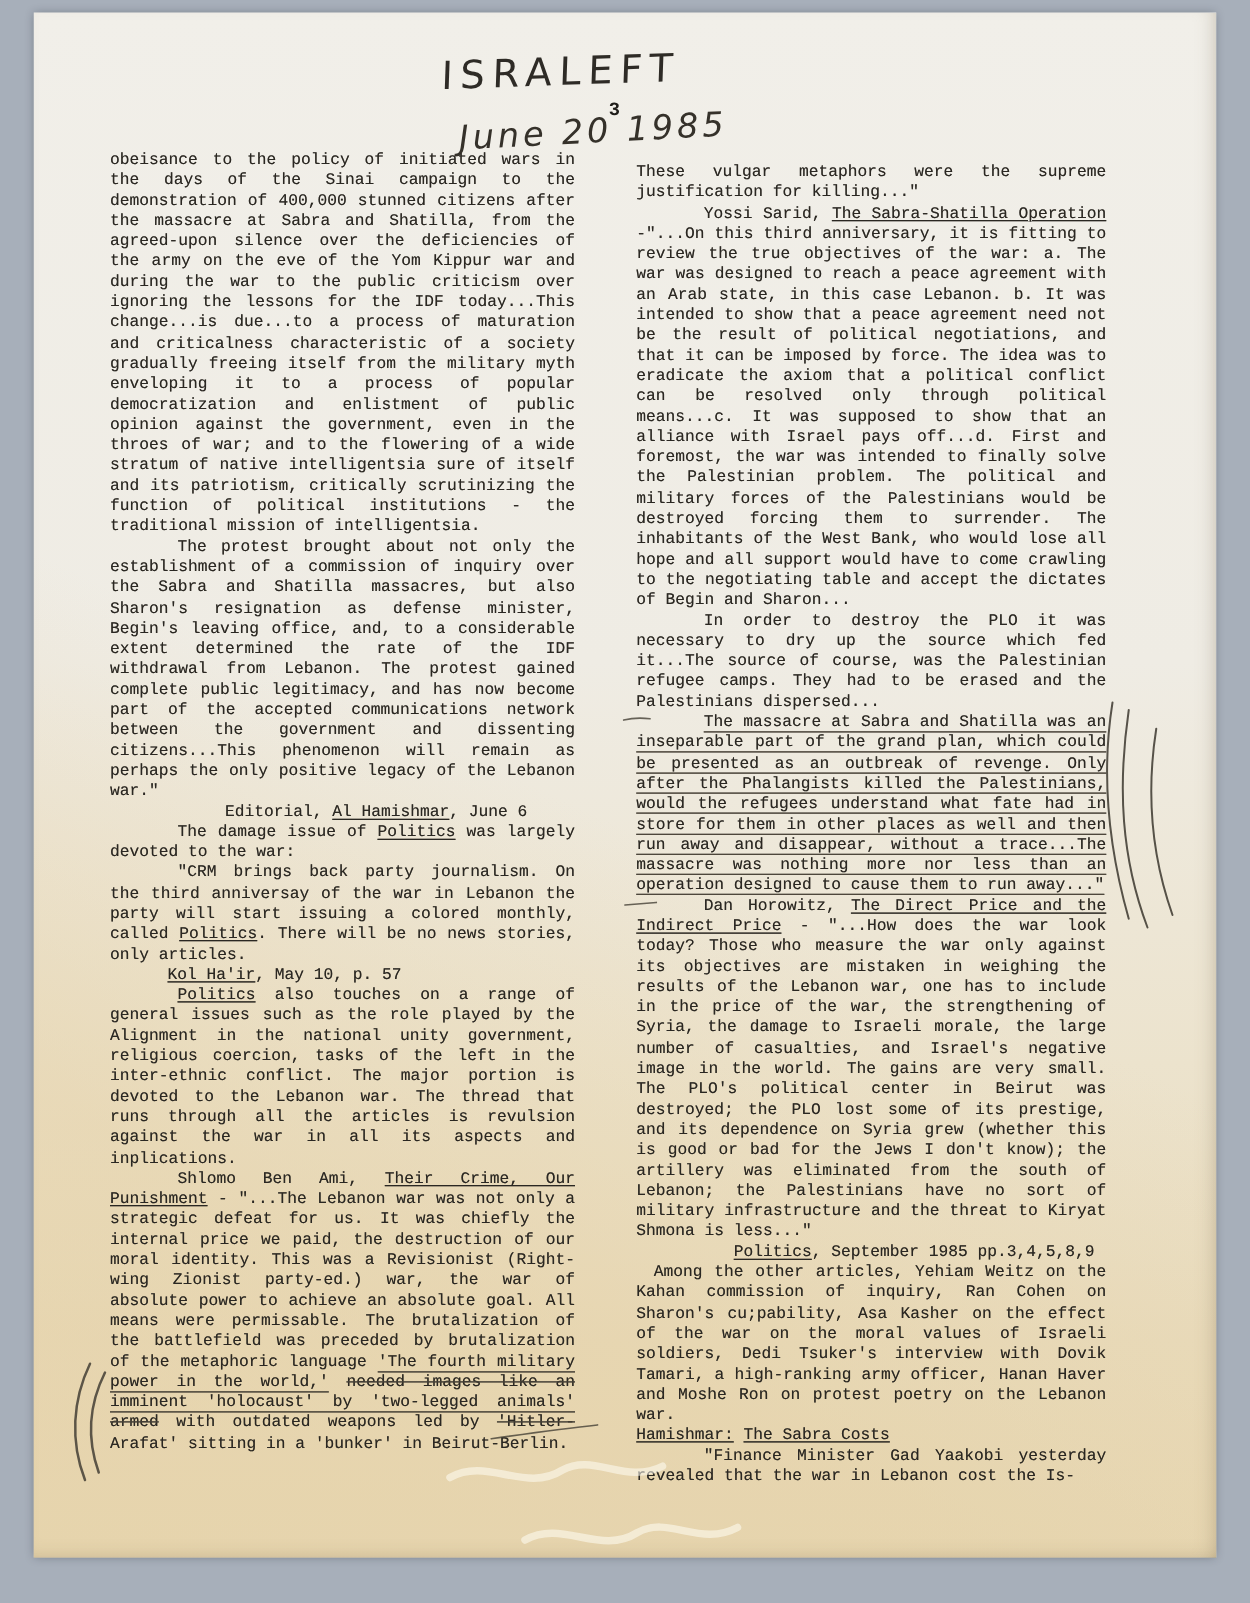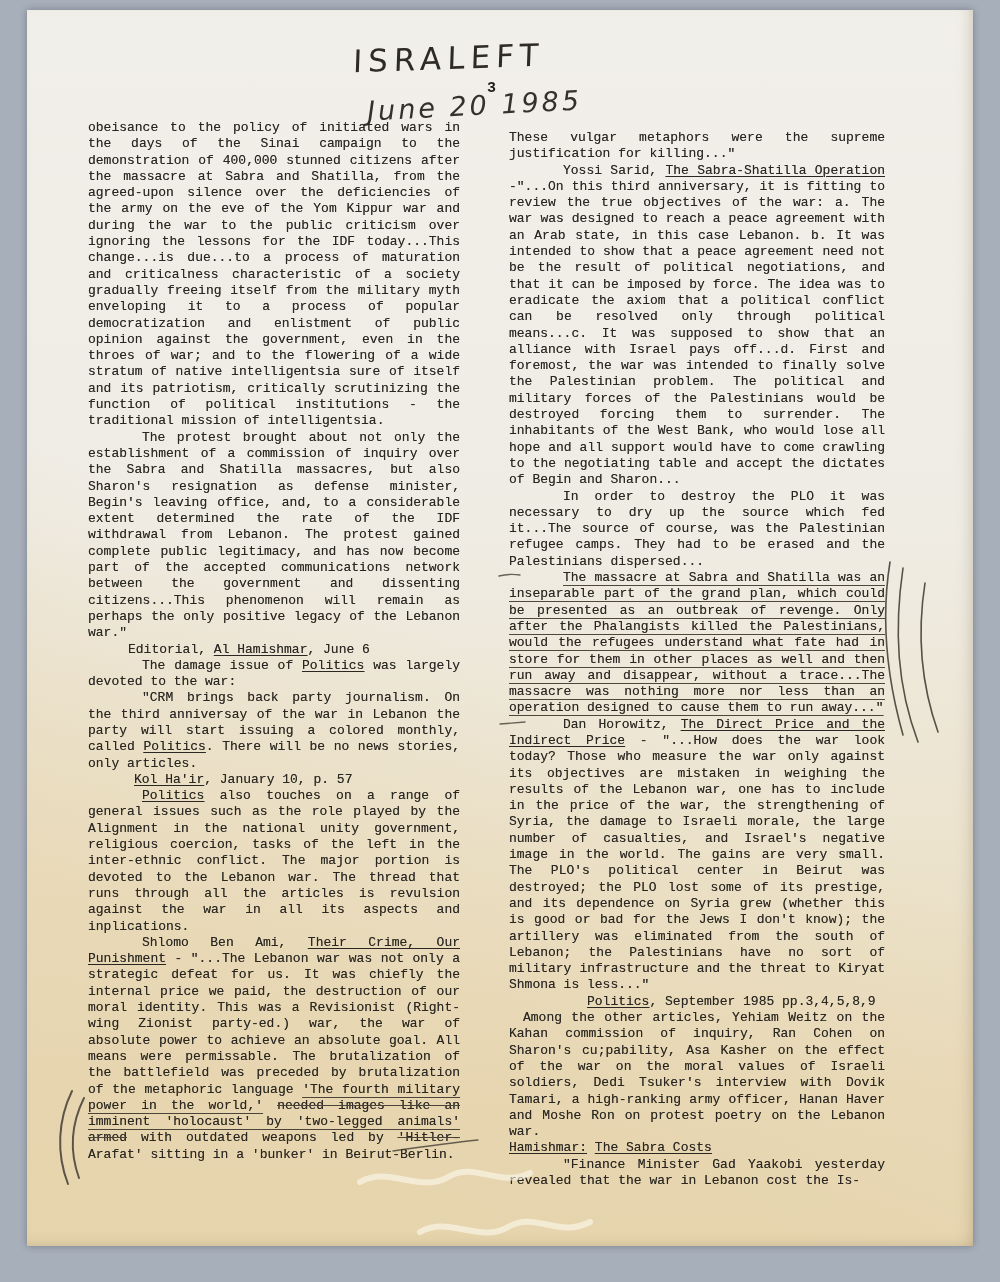--- a/index.html
+++ b/index.html
@@ -42,21 +42,21 @@
     position:absolute;top:110px;
     font-size:13px;line-height:16.3px;color:#2a2722;
     text-align:justify;
     text-shadow:0 0 .4px rgba(42,38,30,.55);
   }
   #col-left{left:61px;width:372px;}
   #col-right{left:482px;width:376px;margin-top:10px;}
   .para{margin:0;padding:0;}
   .indent{text-indent:54px;}
   .indent-sm{text-indent:14px;}
-  .citation-a{margin-left:40px;text-align:left;}
+  .citation-a{margin-left:92px;text-align:left;}
   .citation-b{margin-left:46px;text-align:left;}
   .citation-c{margin-left:78px;text-align:left;}
   .heading{text-align:left;}
   .tu{text-decoration:underline;text-underline-offset:2px;text-decoration-thickness:1px;}
   .pen-u{text-decoration:underline;text-underline-offset:3.5px;text-decoration-thickness:1.3px;text-decoration-color:#4a443a;}
   .pen-s{text-decoration:line-through;text-decoration-thickness:1.2px;text-decoration-color:#4a443a;}
   .pen-all{text-decoration:underline;text-underline-offset:4px;text-decoration-thickness:1.2px;text-decoration-color:#4e473c;}
   #pen-overlay{position:absolute;left:0;top:0;width:946px;height:1236px;pointer-events:none;}
 </style>
 </head>
@@ -67,21 +67,21 @@
   <div class="hand-title">ISRALEFT</div>
   <div class="page-num">3</div>
   <div class="hand-date">June 20 1985</div>
 
   <div class="col" id="col-left">
       <p class="para"><span>obeisance to the policy of initiated wars in the days of the Sinai campaign to the demonstration of 400,000 stunned citizens after the massacre at Sabra and Shatilla, from the agreed-upon silence over the deficiencies of the army on the eve of the Yom Kippur war and during the war to the public criticism over ignoring the lessons for the IDF today...This change...is due...to a process of maturation and criticalness characteristic of a society gradually freeing itself from the military myth enveloping it to a process of popular democratization and enlistment of public opinion against the government, even in the throes of war; and to the flowering of a wide stratum of native intelligentsia sure of itself and its patriotism, critically scrutinizing the function of political institutions - the traditional mission of intelligentsia.</span></p>
       <p class="para indent"><span>The protest brought about not only the establishment of a commission of inquiry over the Sabra and Shatilla massacres, but also Sharon's resignation as defense minister, Begin's leaving office, and, to a considerable extent determined the rate of the IDF withdrawal from Lebanon. The protest gained complete public legitimacy, and has now become part of the accepted communications network between the government and dissenting citizens...This phenomenon will remain as perhaps the only positive legacy of the Lebanon war."</span></p>
       <p class="para citation-a"><span>Editorial, </span><span class="tu">Al Hamishmar</span><span>, June 6</span></p>
       <p class="para indent"><span>The damage issue of </span><span class="tu">Politics</span><span> was largely devoted to the war:</span></p>
       <p class="para indent"><span>"CRM brings back party journalism. On the third anniversay of the war in Lebanon the party will start issuing a colored monthly, called </span><span class="tu">Politics</span><span>. There will be no news stories, only articles.</span></p>
-      <p class="para citation-b"><span class="tu">Kol Ha'ir</span><span>, January 10, p. 57</span></p>
+      <p class="para citation-b"><span class="tu">Kol Ha'ir</span><span>, May 10, p. 57</span></p>
       <p class="para indent"><span class="tu">Politics</span><span> also touches on a range of general issues such as the role played by the Alignment in the national unity government, religious coercion, tasks of the left in the inter-ethnic conflict. The major portion is devoted to the Lebanon war. The thread that runs through all the articles is revulsion against the war in all its aspects and inplications.</span></p>
       <p class="para indent"><span>Shlomo Ben Ami, </span><span class="tu">Their Crime, Our Punishment</span><span> - "...The Lebanon war was not only a strategic defeat for us. It was chiefly the internal price we paid, the destruction of our moral identity. This was a Revisionist (Right-wing Zionist party-ed.) war, the war of absolute power to achieve an absolute goal. All means were permissable. The brutalization of the battlefield was preceded by brutalization of the metaphoric language </span><span class="pen-u">'The fourth military power in the world,'</span><span> </span><span class="pen-s">needed images like an</span><span> </span><span class="pen-u">imminent 'holocaust' by 'two-legged animals'</span><span> </span><span class="pen-s">armed</span><span> with outdated weapons led by </span><span class="pen-s">'Hitler-</span><span>Arafat' sitting in a 'bunker' in Beirut-Berlin.</span></p>
     </div>
   <div class="col" id="col-right">
       <p class="para"><span>These vulgar metaphors were the supreme justification for killing..."</span></p>
       <p class="para indent"><span>Yossi Sarid, </span><span class="tu">The Sabra-Shatilla Operation</span><span> -"...On this third anniversary, it is fitting to review the true objectives of the war: a. The war was designed to reach a peace agreement with an Arab state, in this case Lebanon. b. It was intended to show that a peace agreement need not be the result of political negotiations, and that it can be imposed by force. The idea was to eradicate the axiom that a political conflict can be resolved only through political means...c. It was supposed to show that an alliance with Israel pays off...d. First and foremost, the war was intended to finally solve the Palestinian problem. The political and military forces of the Palestinians would be destroyed forcing them to surrender. The inhabitants of the West Bank, who would lose all hope and all support would have to come crawling to the negotiating table and accept the dictates of Begin and Sharon...</span></p>
       <p class="para indent"><span>In order to destroy the PLO it was necessary to dry up the source which fed it...The source of course, was the Palestinian refugee camps. They had to be erased and the Palestinians dispersed...</span></p>
       <p class="para indent pen-all"><span>The massacre at Sabra and Shatilla was an inseparable part of the grand plan, which could be presented as an outbreak of revenge. Only after the Phalangists killed the Palestinians, would the refugees understand what fate had in store for them in other places as well and then run away and disappear, without a trace...The massacre was nothing more nor less than an operation designed to cause them to run away..."</span></p>
       <p class="para indent"><span>Dan Horowitz, </span><span class="tu">The Direct Price and the Indirect Price</span><span> - "...How does the war look today? Those who measure the war only against its objectives are mistaken in weighing the results of the Lebanon war, one has to include in the price of the war, the strengthening of Syria, the damage to Israeli morale, the large number of casualties, and Israel's negative image in the world. The gains are very small. The PLO's political center in Beirut was destroyed; the PLO lost some of its prestige, and its dependence on Syria grew (whether this is good or bad for the Jews I don't know); the artillery was eliminated from the south of Lebanon; the Palestinians have no sort of military infrastructure and the threat to Kiryat Shmona is less..."</span></p>
       <p class="para citation-c"><span class="tu">Politics</span><span>, September 1985 pp.3,4,5,8,9</span></p>

